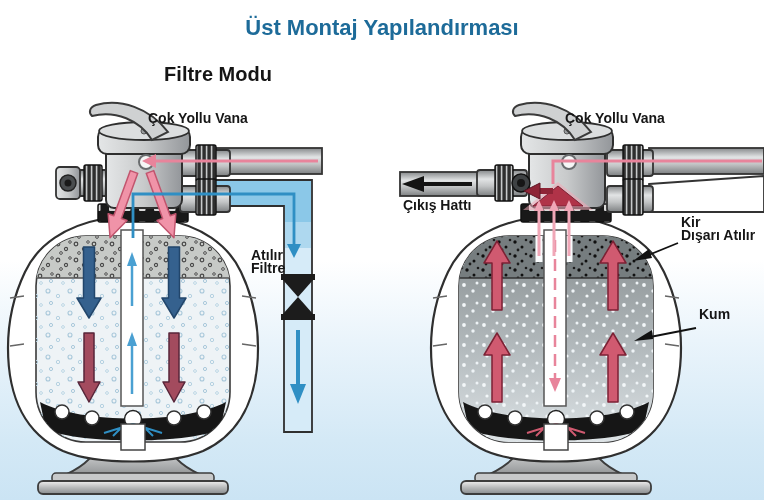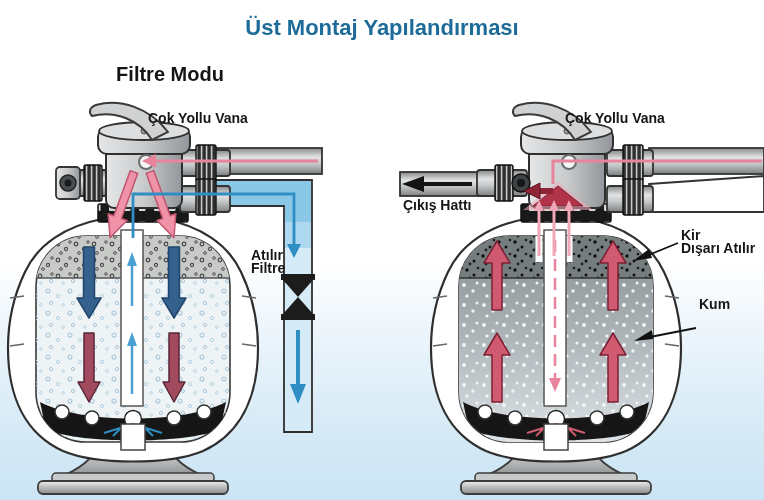--- a/index.html
+++ b/index.html
@@ -8,21 +8,21 @@
     background:linear-gradient(180deg,#ffffff 0%,#ffffff 52%,#eaf4fb 68%,#d4e9f6 88%,#cbe4f4 100%);
     font-family:"Liberation Sans",sans-serif;
   }
   svg{position:absolute;left:0;top:0;}
   .title{
     position:absolute;left:382px;top:15px;transform:translateX(-50%);
     font-size:22px;font-weight:700;color:var(--title-color,#1d6b99);white-space:nowrap;
   }
   .heading{
     position:absolute;top:63px;transform:translateX(-50%);
-    font-size:20px;font-weight:600;color:#151515;white-space:nowrap;
+    font-size:20px;font-weight:600;color:#151515;white-space:nowrap;margin-left:48px;
   }
   .lbl{
     position:absolute;font-size:14px;line-height:13px;font-weight:600;color:#161616;white-space:nowrap;
   }
 </style>
 </head>
 <body>
 
 <div class="stage">
 
@@ -287,20 +287,20 @@
 <div class="lbl" style="left:148px;top:112px;">Çok Yollu Vana</div>
 <div class="lbl" style="left:565px;top:112px;">Çok Yollu Vana</div>
 
 <div class="lbl" style="left:251px;top:249px;">
   <div>Atılır</div>
   <div>Filtre</div>
 </div>
 
 <div class="lbl" style="left:403px;top:199px;">Çıkış Hattı</div>
 
-<div class="lbl" style="left:681px;top:229px;">
+<div class="lbl" style="left:681px;top:216px;">
   <div>Kir</div>
   <div>Dışarı Atılır</div>
 </div>
 
-<div class="lbl" style="left:699px;top:298px;">Kum</div>
+<div class="lbl" style="left:699px;top:308px;">Kum</div>
 
 </div>
 
 </body></html>

